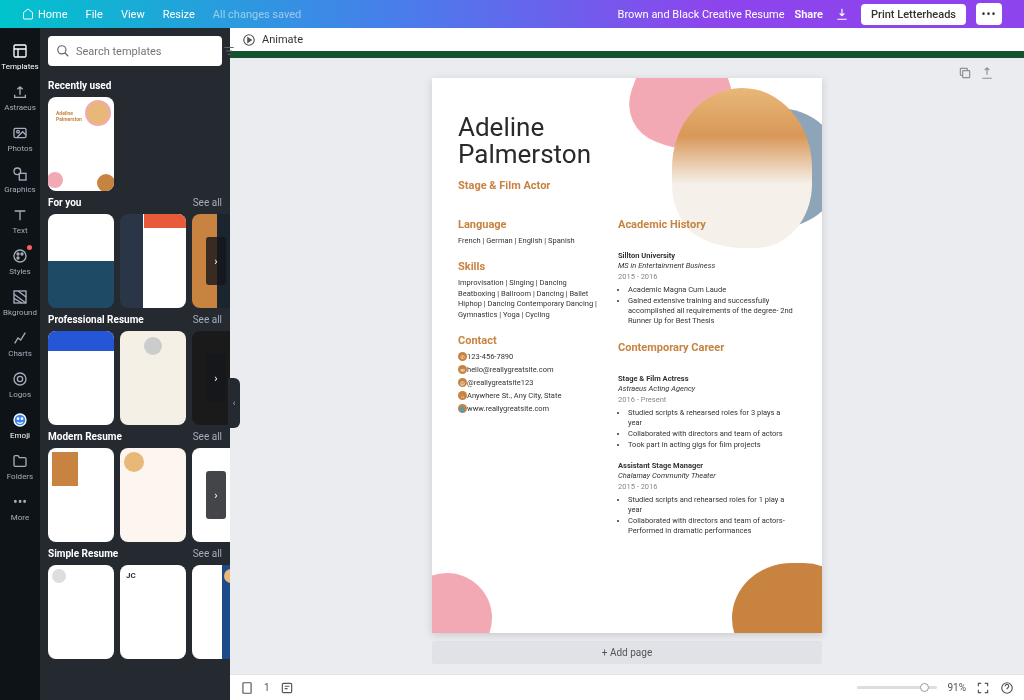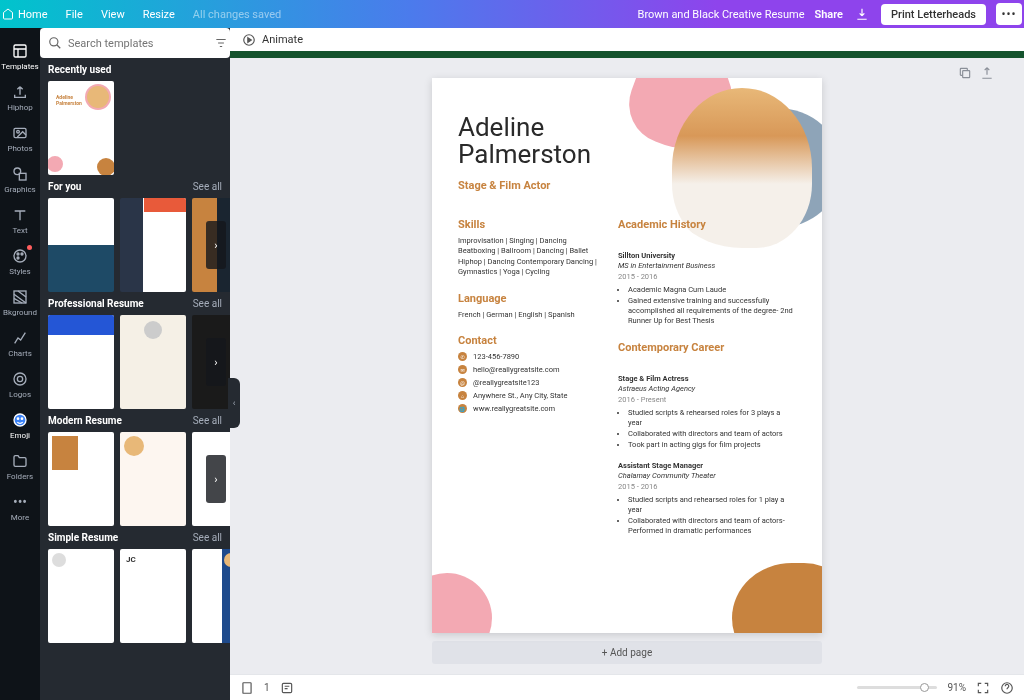--- a/index.html
+++ b/index.html
@@ -1,46 +1,46 @@
 <!DOCTYPE html>
 <html><head>
 <meta charset="utf-8">
 <style>
 *{box-sizing:border-box;margin:0;padding:0;font-family:-apple-system,BlinkMacSystemFont,"Segoe UI",Roboto,sans-serif}
 body{width:1024px;height:700px;overflow:hidden;background:#ebecf0;display:flex;flex-direction:column}
-.topbar{height:28px;background:linear-gradient(90deg,#00c4cc 0%,#4b7bec 40%,#8e44ec 70%,#8e44ec 100%);display:flex;align-items:center;padding:0 2px;color:#fff;font-size:11px}
+.topbar{height:28px;background:linear-gradient(90deg,#00c4cc 0%,#4b7bec 40%,#8e44ec 70%,#8e44ec 100%);display:flex;align-items:center;padding:0 22px;color:#fff;font-size:11px}
 .topbar .left{display:flex;align-items:center;gap:18px}
 .topbar .home{display:flex;align-items:center;gap:4px}
 .topbar .saved{opacity:.5}
 .topbar .spacer{flex:1}
 .topbar .right{display:flex;align-items:center;gap:10px}
 .topbar .title{font-size:11px}
 .topbar .share{font-weight:600}
 .topbar .dl{width:18px;height:18px;display:flex;align-items:center;justify-content:center}
 .topbar .print-btn{background:#fff;color:#333;padding:4px 10px;border-radius:4px;font-size:11px;font-weight:500}
 .topbar .more-btn{background:#fff;color:#333;width:26px;height:22px;border-radius:4px;display:flex;align-items:center;justify-content:center;font-size:12px;letter-spacing:1px}
 .main{flex:1;display:flex;min-height:0}
 .rail{width:40px;background:#0e1318;display:flex;flex-direction:column;align-items:center;padding-top:8px;color:#a5adba;font-size:8px}
 .rail .item{width:40px;display:flex;flex-direction:column;align-items:center;gap:2px;padding:6px 0;cursor:pointer;position:relative}
 .rail .item.active{color:#fff}
 .rail .item .ico{width:18px;height:18px;display:flex;align-items:center;justify-content:center}
 .rail .item .dot{position:absolute;top:4px;right:8px;width:5px;height:5px;background:#ff5e5e;border-radius:50%}
 .panel{width:190px;background:#252a31;color:#fff;display:flex;flex-direction:column;position:relative}
-.search-wrap{}
+.search-wrap{padding:8px}
 .search{background:#fff;border-radius:4px;height:30px;display:flex;align-items:center;padding:0 8px;gap:6px}
 .search svg{flex-shrink:0}
 .search input{border:none;outline:none;font-size:11px;flex:1;color:#333}
 .search .filter{flex-shrink:0}
 .panel-body{flex:1;overflow-y:auto;padding:0 8px 8px}
 .panel-body::-webkit-scrollbar{width:0}
 .sec-head{display:flex;justify-content:space-between;align-items:center;margin:6px 0 6px;font-size:10px}
 .sec-head .title{font-weight:700}
 .sec-head .see{color:#a5adba;cursor:pointer}
 .row{display:flex;gap:6px;position:relative}
-.thumb{background:#fff;border-radius:2px;flex-shrink:0;position:relative;overflow:hidden}
+.thumb{background:#fff;border-radius:8px;flex-shrink:0;position:relative;overflow:hidden}
 .row .nav-r{position:absolute;right:-4px;top:50%;transform:translateY(-50%);width:20px;height:48px;background:rgba(20,23,28,.8);border-radius:3px;display:flex;align-items:center;justify-content:center;color:#fff;font-size:11px;cursor:pointer}
 .collapse-tab{position:absolute;right:-10px;top:350px;width:12px;height:50px;background:#252a31;border-radius:0 6px 6px 0;display:flex;align-items:center;justify-content:center;color:#a5adba;font-size:9px;cursor:pointer;z-index:5}
 .canvas-area{flex:1;display:flex;flex-direction:column;background:#ebecf0;min-width:0}
 .canvas-top{height:30px;background:#fff;border-bottom:7px solid #14532d;display:flex;align-items:center;padding:0 12px;gap:6px;font-size:11px;color:#333}
 .canvas-body{flex:1;overflow:auto;display:flex;flex-direction:column;align-items:center;padding:20px 0 10px;position:relative}
 .page-tools{position:absolute;right:30px;top:8px;display:flex;gap:8px;color:#8a8f98}
 .doc{width:390px;height:560px;background:#fff;box-shadow:0 2px 8px rgba(0,0,0,.15);position:relative;overflow:hidden}
 .addpage{width:390px;margin-top:8px;background:#e0e2e8;text-align:center;padding:6px;font-size:10px;color:#555;border-radius:3px;cursor:pointer}
 .footer{height:26px;background:#fff;border-top:1px solid #e4e6ea;display:flex;align-items:center;padding:0 10px;gap:10px;font-size:10px;color:#555}
 .footer .spacer{flex:1}
@@ -60,21 +60,21 @@
 .doc .col{flex:1;font-size:7.5px;color:#333}
 .doc .col.left{flex:0 0 140px}
 .doc h3{color:#c7833f;font-size:11px;font-weight:700;margin-bottom:5px}
 .doc .sect{margin-bottom:14px}
 .doc p{line-height:1.4}
 .doc .inst{font-weight:700;margin-top:20px}
 .doc .em{font-style:italic}
 .doc .date{color:#888;margin-bottom:3px}
 .doc ul{padding-left:10px;margin-top:2px}
 .doc li{margin-bottom:1px;line-height:1.35}
-.doc .contact-row{display:flex;align-items:flex-end;gap:6px;margin-bottom:4px}
+.doc .contact-row{display:flex;align-items:flex-end;margin-bottom:4px}
 .doc .cicon{width:9px;height:9px;background:#c7833f;border-radius:50%;flex-shrink:0;display:flex;align-items:center;justify-content:center;color:#fff;font-size:5px}
 
 .thumb .mini{position:absolute;inset:3px;font-size:4px}
 </style>
 </head>
 <body>
 
 <div class="topbar">
   <div class="left">
     <div class="home">
@@ -113,21 +113,21 @@
           </svg>
         </span>
         <span>Templates</span>
       </div>
     <div class="item">
         <span class="ico">
           <svg width="16" height="16" viewBox="0 0 24 24" fill="none" stroke="currentColor" stroke-width="2">
             <path d="M4 16v4h16v-4M12 4v12m0-12l-4 4m4-4l4 4"></path>
           </svg>
         </span>
-        <span>Hiphop</span>
+        <span>Astraeus</span>
       </div>
     <div class="item">
         <span class="ico">
           <svg width="16" height="16" viewBox="0 0 24 24" fill="none" stroke="currentColor" stroke-width="2">
             <rect x="3" y="5" width="18" height="14" rx="2"></rect>
             <circle cx="9" cy="10" r="2"></circle>
             <path d="M21 15l-5-5-8 8"></path>
           </svg>
         </span>
         <span>Photos</span>
@@ -329,26 +329,26 @@
             <div class="person"></div>
           </div>
         <div class="blob3"></div>
           <div class="blob4"></div>
         <div class="content">
           <h1><span>Adeline</span><br><span>Palmerston</span></h1>
           <div class="sub">Stage &amp; Film Actor</div>
           <div class="cols">
             <div class="col left">
               <div class="sect">
+                  <h3>Language</h3>
+                  <p>French | German | English | Spanish</p>
+                </div>
+              <div class="sect">
                   <h3>Skills</h3>
                   <p>Improvisation | Singing | Dancing Beatboxing | Ballroom | Dancing | Ballet Hiphop | Dancing Contemporary Dancing | Gymnastics | Yoga | Cycling</p>
-                </div>
-              <div class="sect">
-                  <h3>Language</h3>
-                  <p>French | German | English | Spanish</p>
                 </div>
               <div class="sect">
                   <h3>Contact</h3>
                 <div class="contact-row">
                     <span class="cicon">✆</span>
                     <span>123-456-7890</span>
                   </div>
                 <div class="contact-row">
                     <span class="cicon">✉</span>
                     <span>hello@reallygreatsite.com</span>

